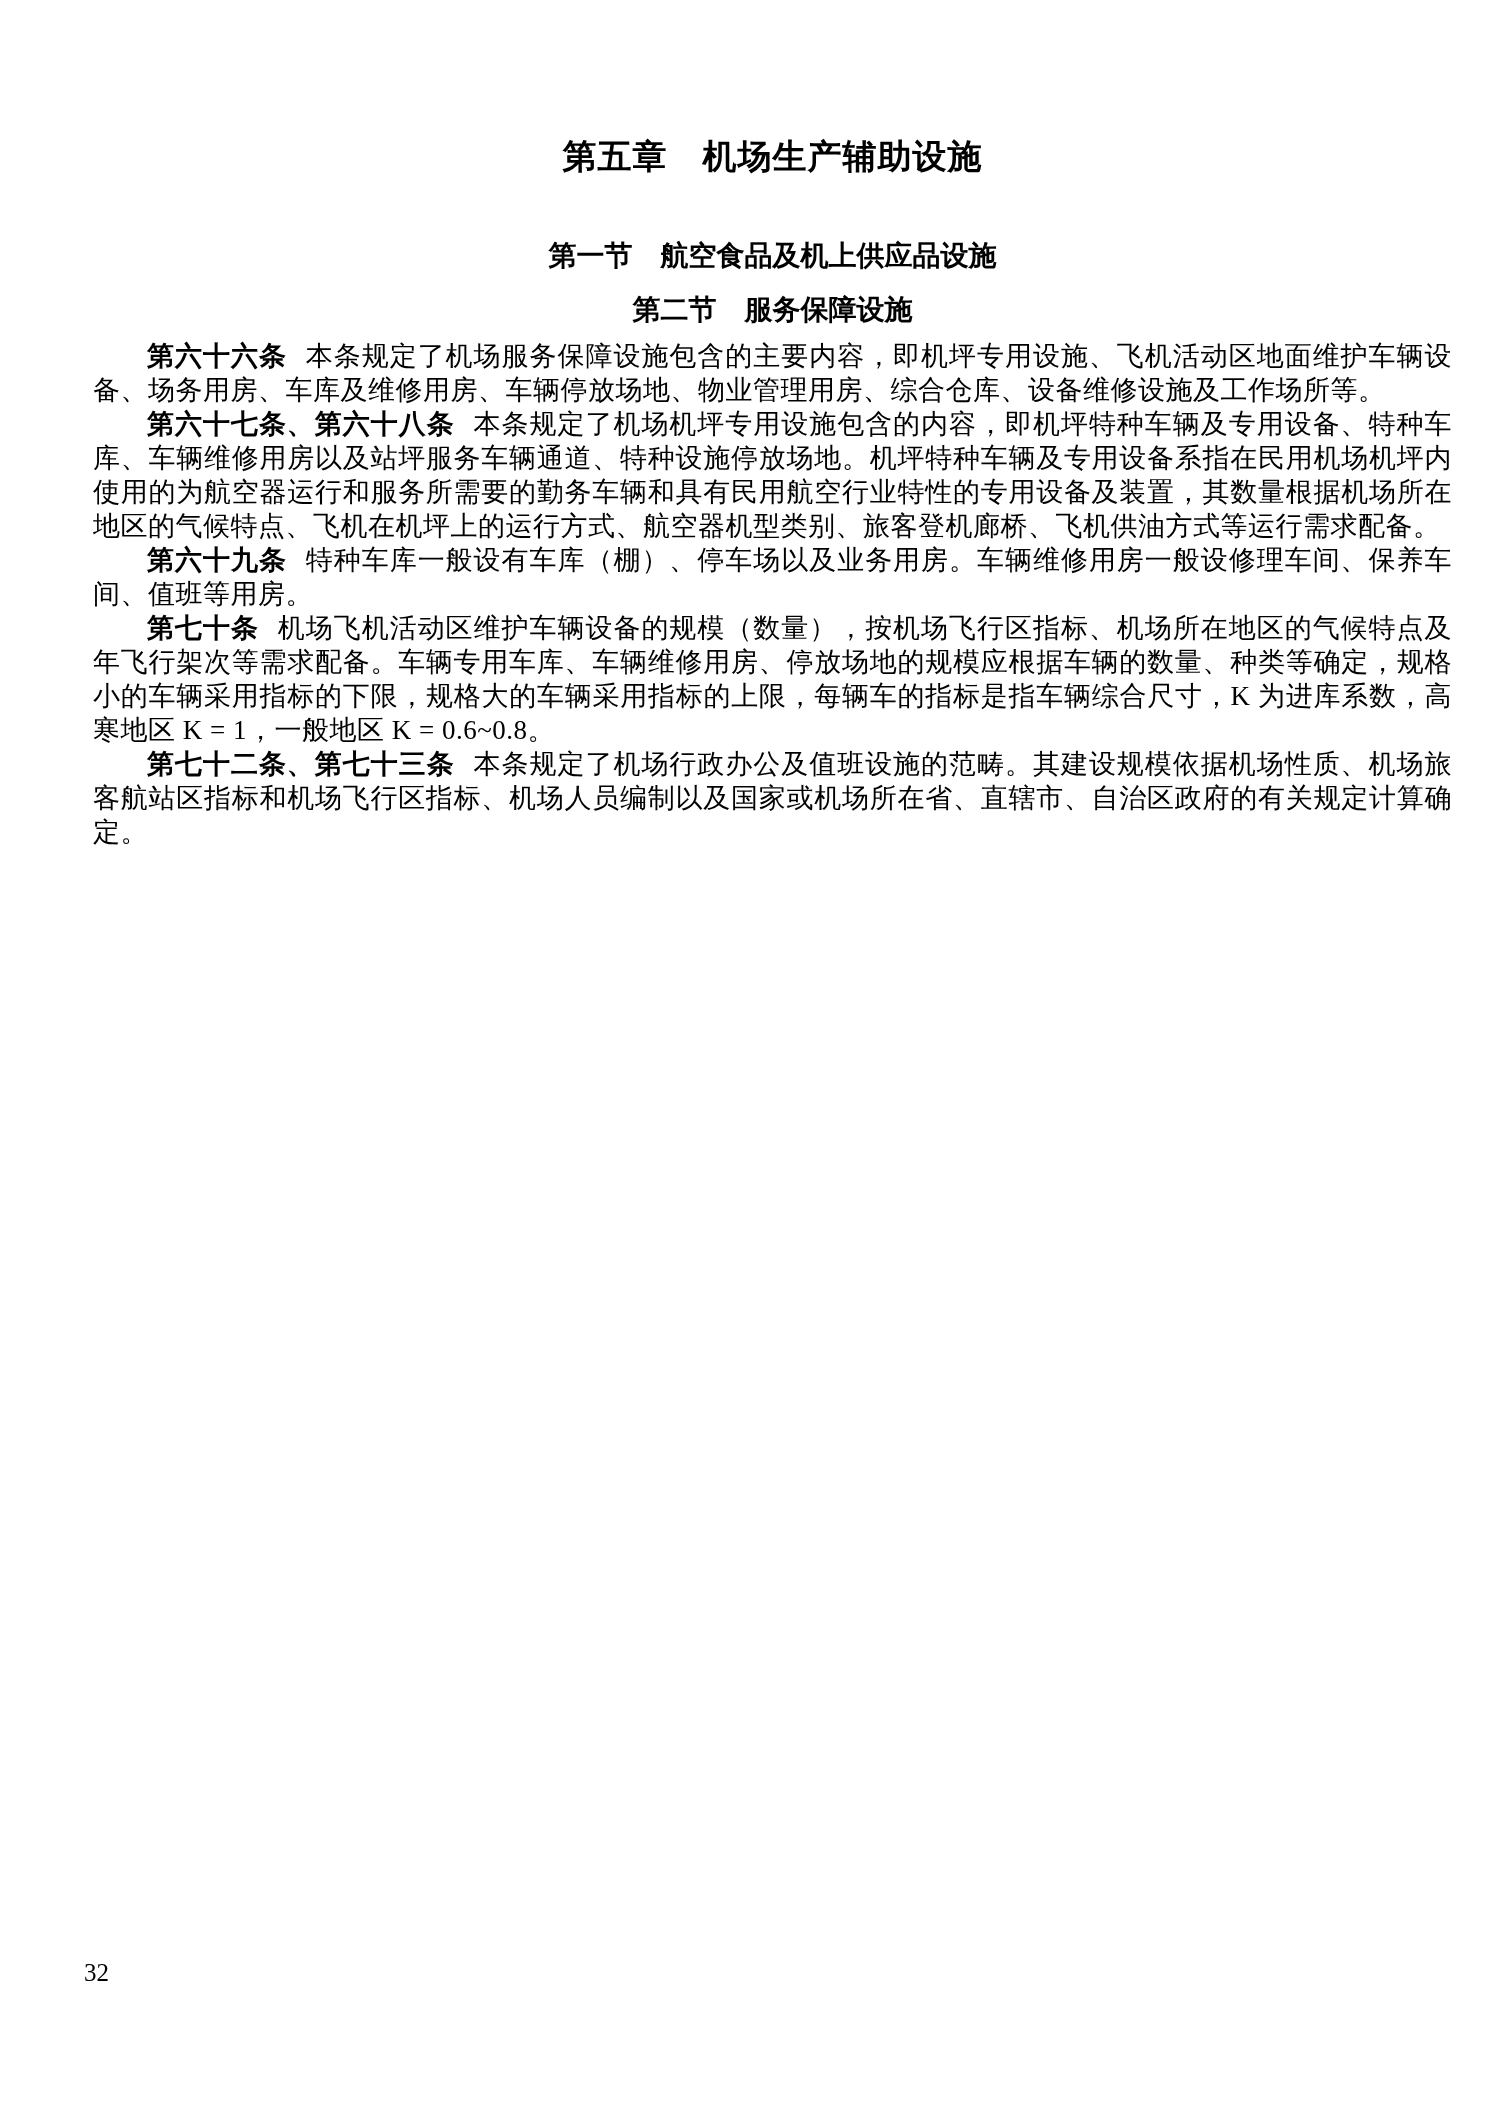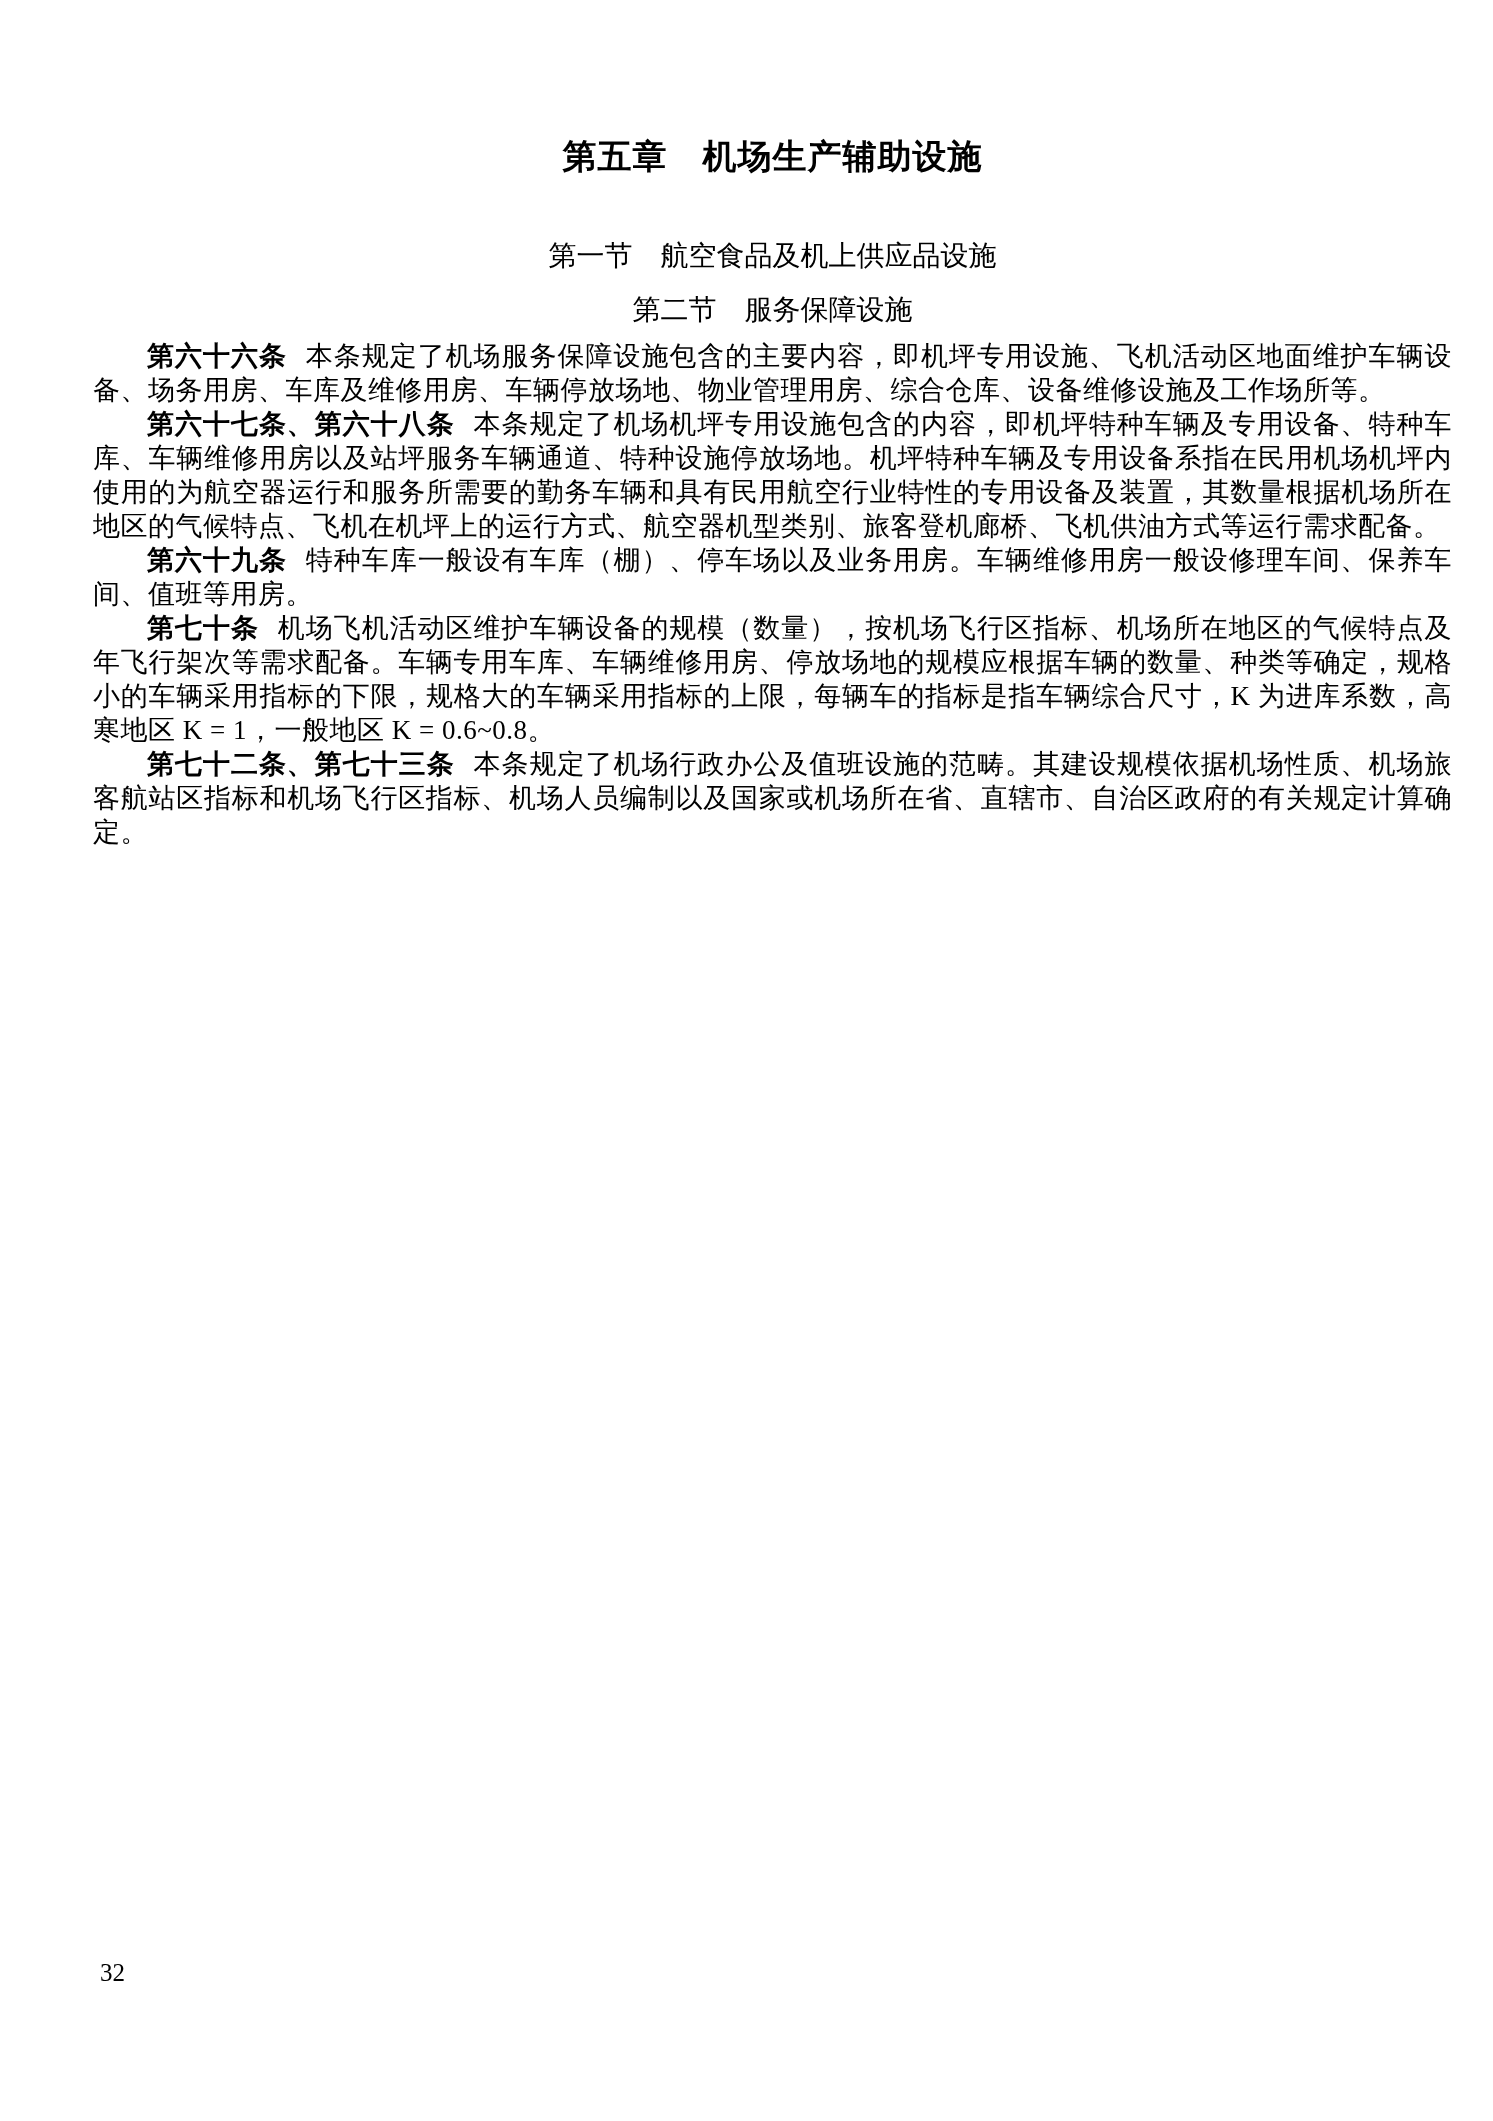--- a/index.html
+++ b/index.html
@@ -26,39 +26,39 @@
     line-height: 42px;
     font-weight: bold;
     font-family: "Liberation Sans", "DejaVu Sans", sans-serif;
     letter-spacing: 1px;
   }
   .section-heading {
     margin: 20px 0 12px 0;
     text-align: center;
     font-size: 28px;
     line-height: 34px;
-    font-weight: normal;
+    font-weight: bold;
     font-family: "Liberation Sans", "DejaVu Sans", sans-serif;
   }
   .para {
     margin: 0;
     font-size: 27px;
     line-height: 34px;
     text-align: justify;
     text-indent: 2em;
     letter-spacing: 0.5px;
   }
   .lead {
     font-family: "Liberation Sans", "DejaVu Sans", sans-serif;
     font-weight: bold;
   }
   .lead:not(:empty) { margin-right: 0.7em; }
   .page-number {
     position: absolute;
-    left: 100px;
+    left: 84px;
     top: 1958px;
     font-size: 25px;
     line-height: 30px;
   }
 </style>
 </head>
 <body>
 
 <div class="page">
 

